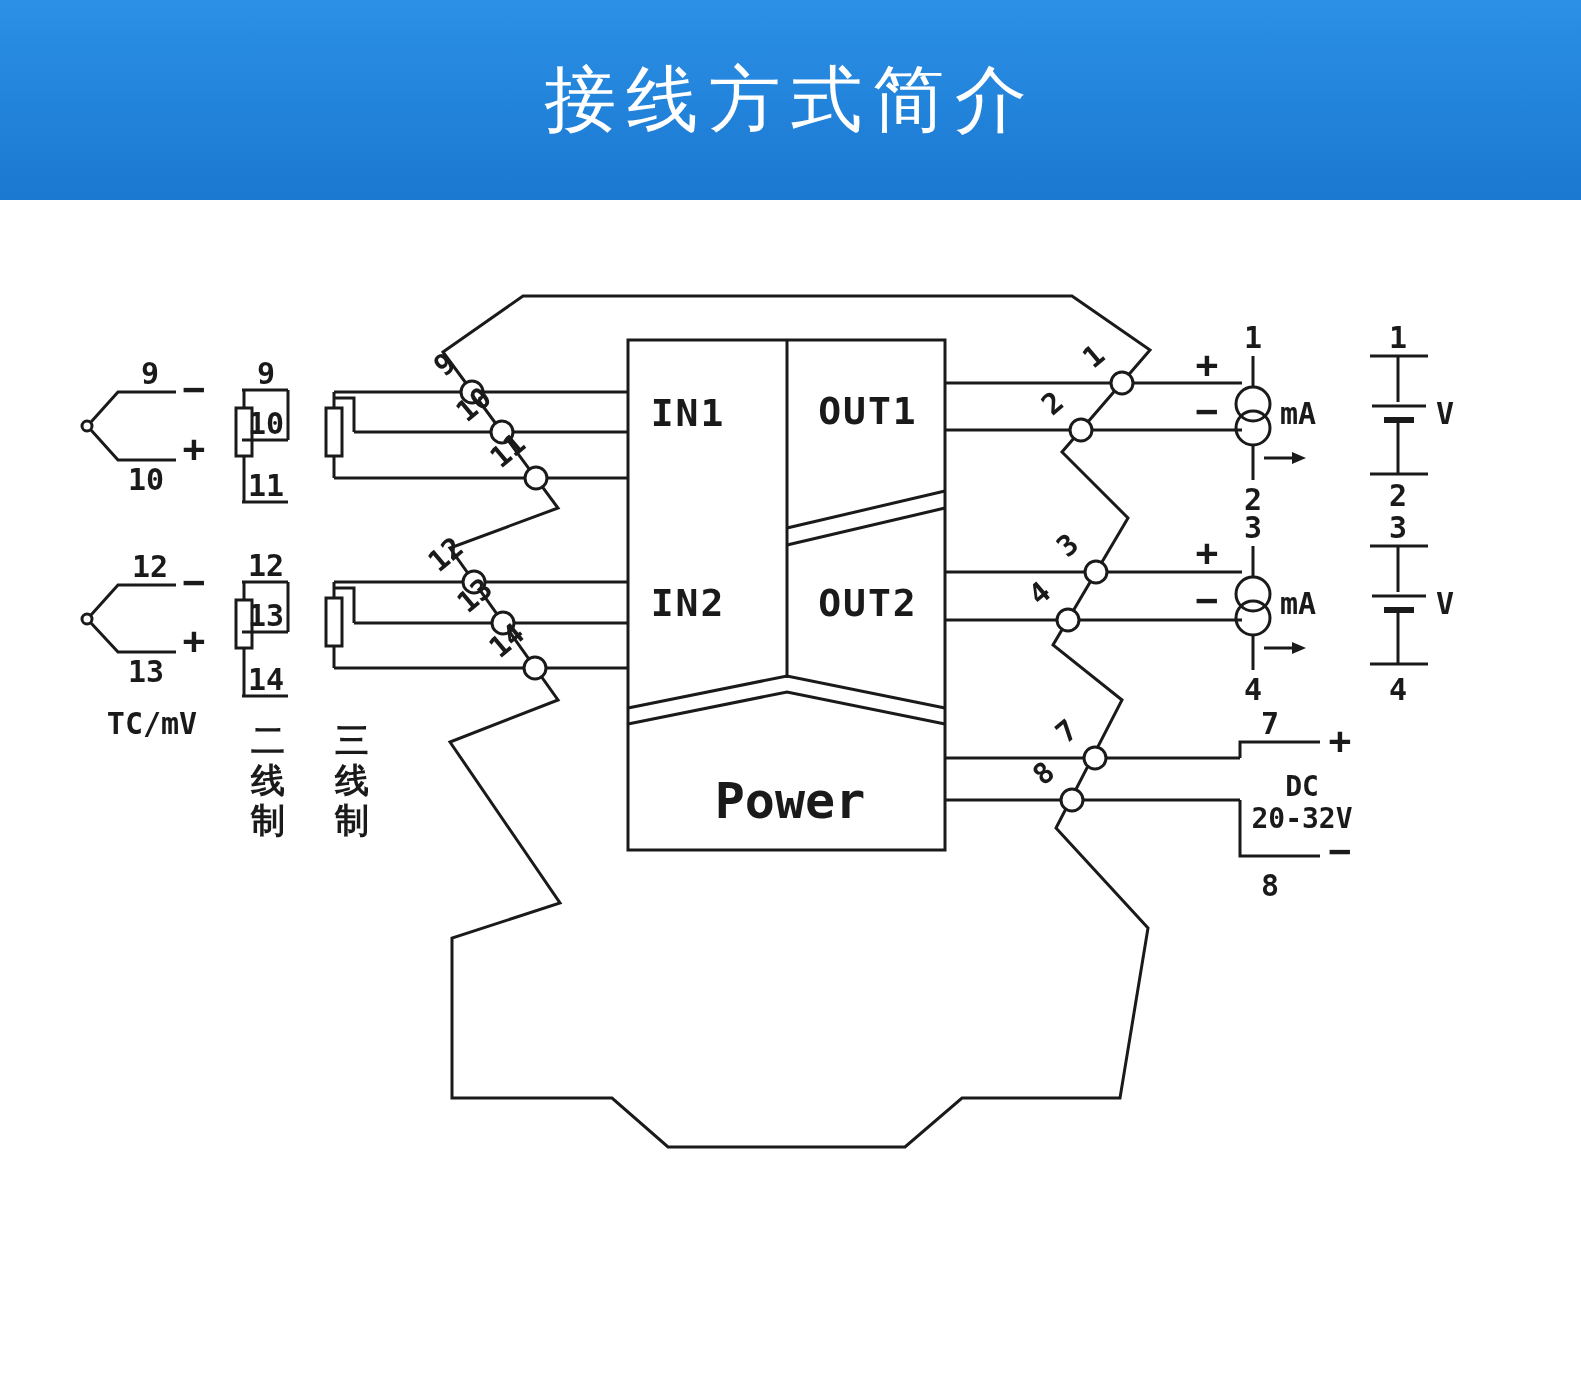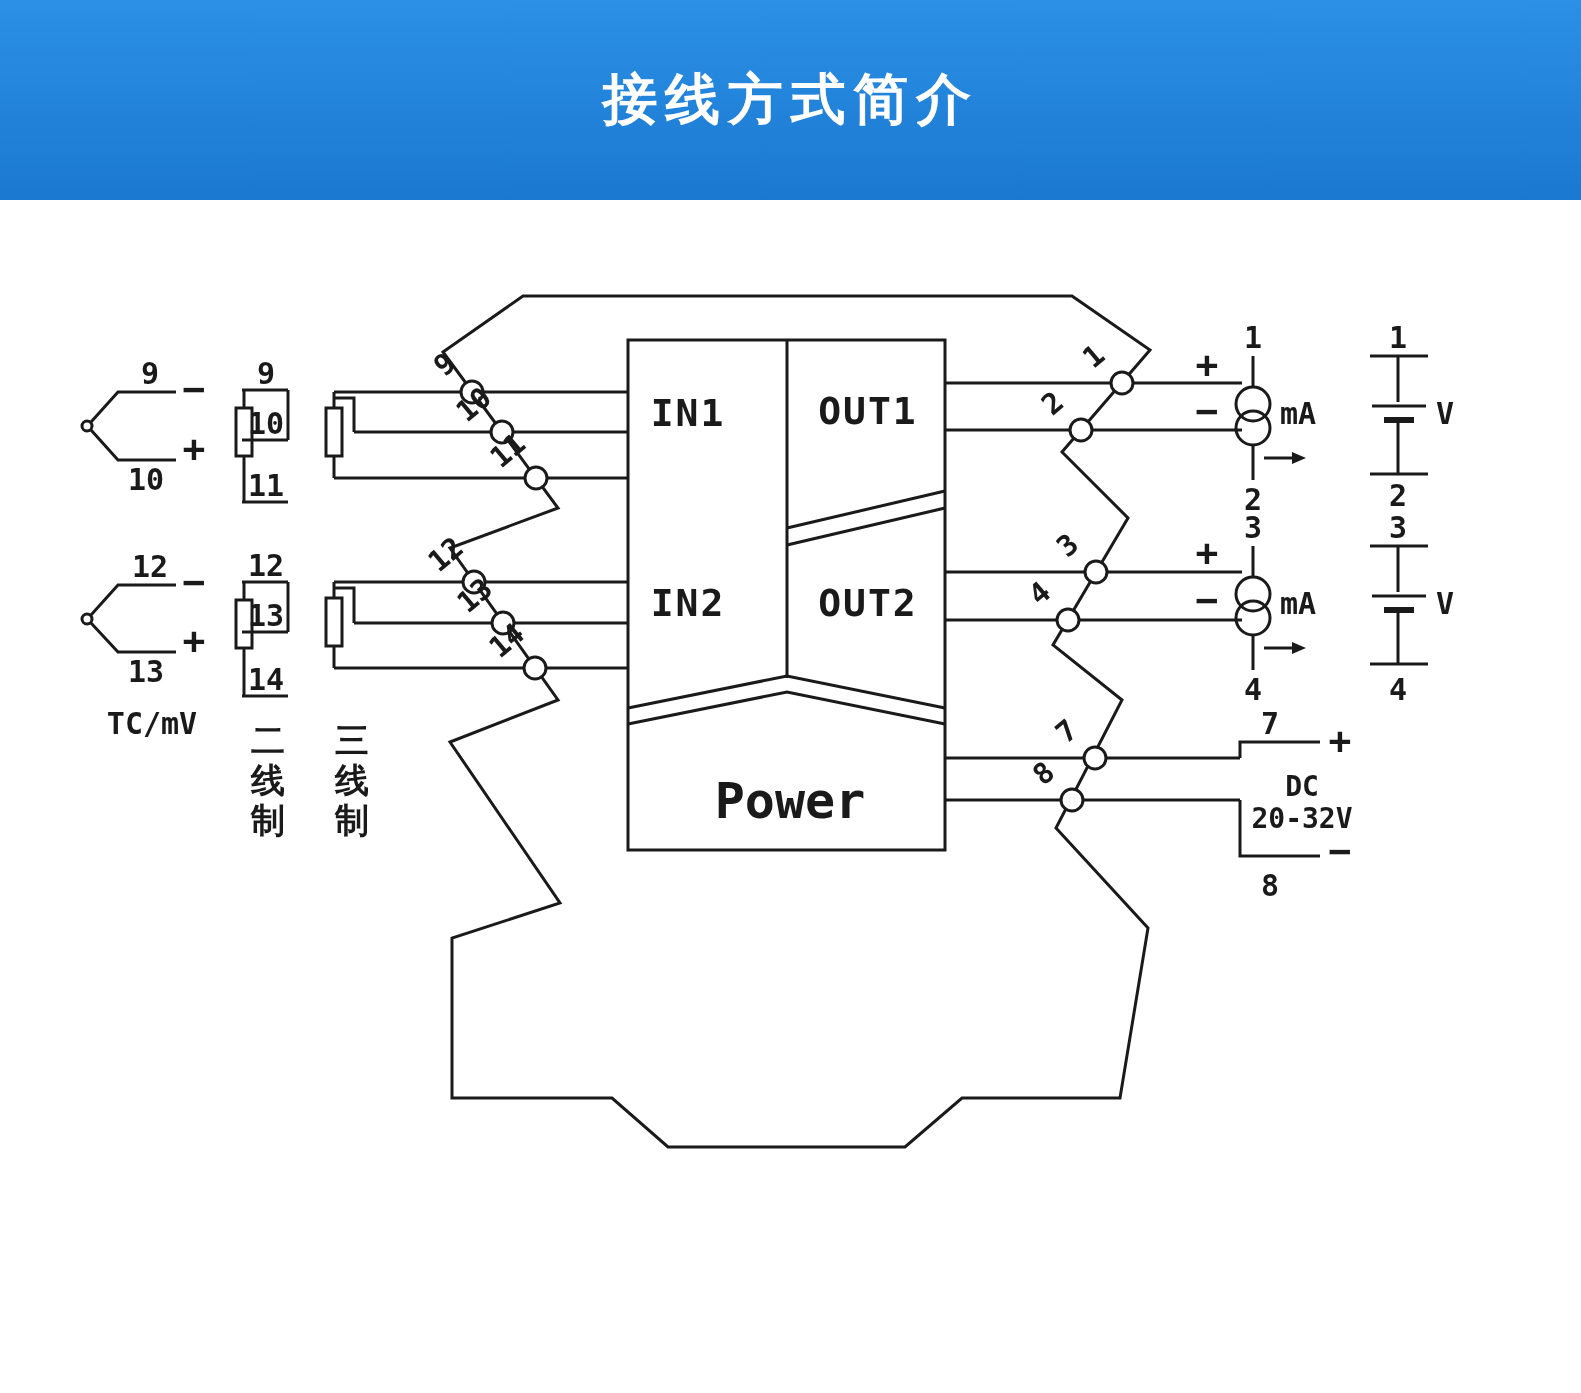--- a/index.html
+++ b/index.html
@@ -1,20 +1,20 @@
 <!DOCTYPE html>
 <html><head>
 <meta charset="utf-8">
 <style>
   html,body{margin:0;padding:0;background:#ffffff;}
   .page{width:1581px;height:1393px;position:relative;background:#ffffff;overflow:hidden;
         font-family:"Liberation Sans", sans-serif;}
   .header{width:100%;height:200px;background:linear-gradient(180deg,#2b90e6 0%,#1b78d0 100%);
           display:flex;align-items:center;justify-content:center;}
-  .header h1{margin:0;color:#ffffff;font-size:55px;font-weight:700;letter-spacing:0.14em;
+  .header h1{margin:0;color:#ffffff;font-size:72px;font-weight:400;letter-spacing:0.14em;
              font-family:"Liberation Sans", sans-serif;}
   svg{display:block;}
   .ln{stroke:#1a1a1a;stroke-width:3;fill:none;}
   .lnthick{stroke:#1a1a1a;stroke-width:6;fill:none;}
   .shape{stroke:#1a1a1a;stroke-width:3;fill:none;}
   .term{stroke:#1a1a1a;stroke-width:3;fill:#ffffff;}
   .txt{font-family:"DejaVu Sans Mono", monospace;font-weight:700;fill:#1a1a1a;}
   .num{font-size:30px;}
   .slant{font-size:29px;}
   .sign{font-size:38px;}

